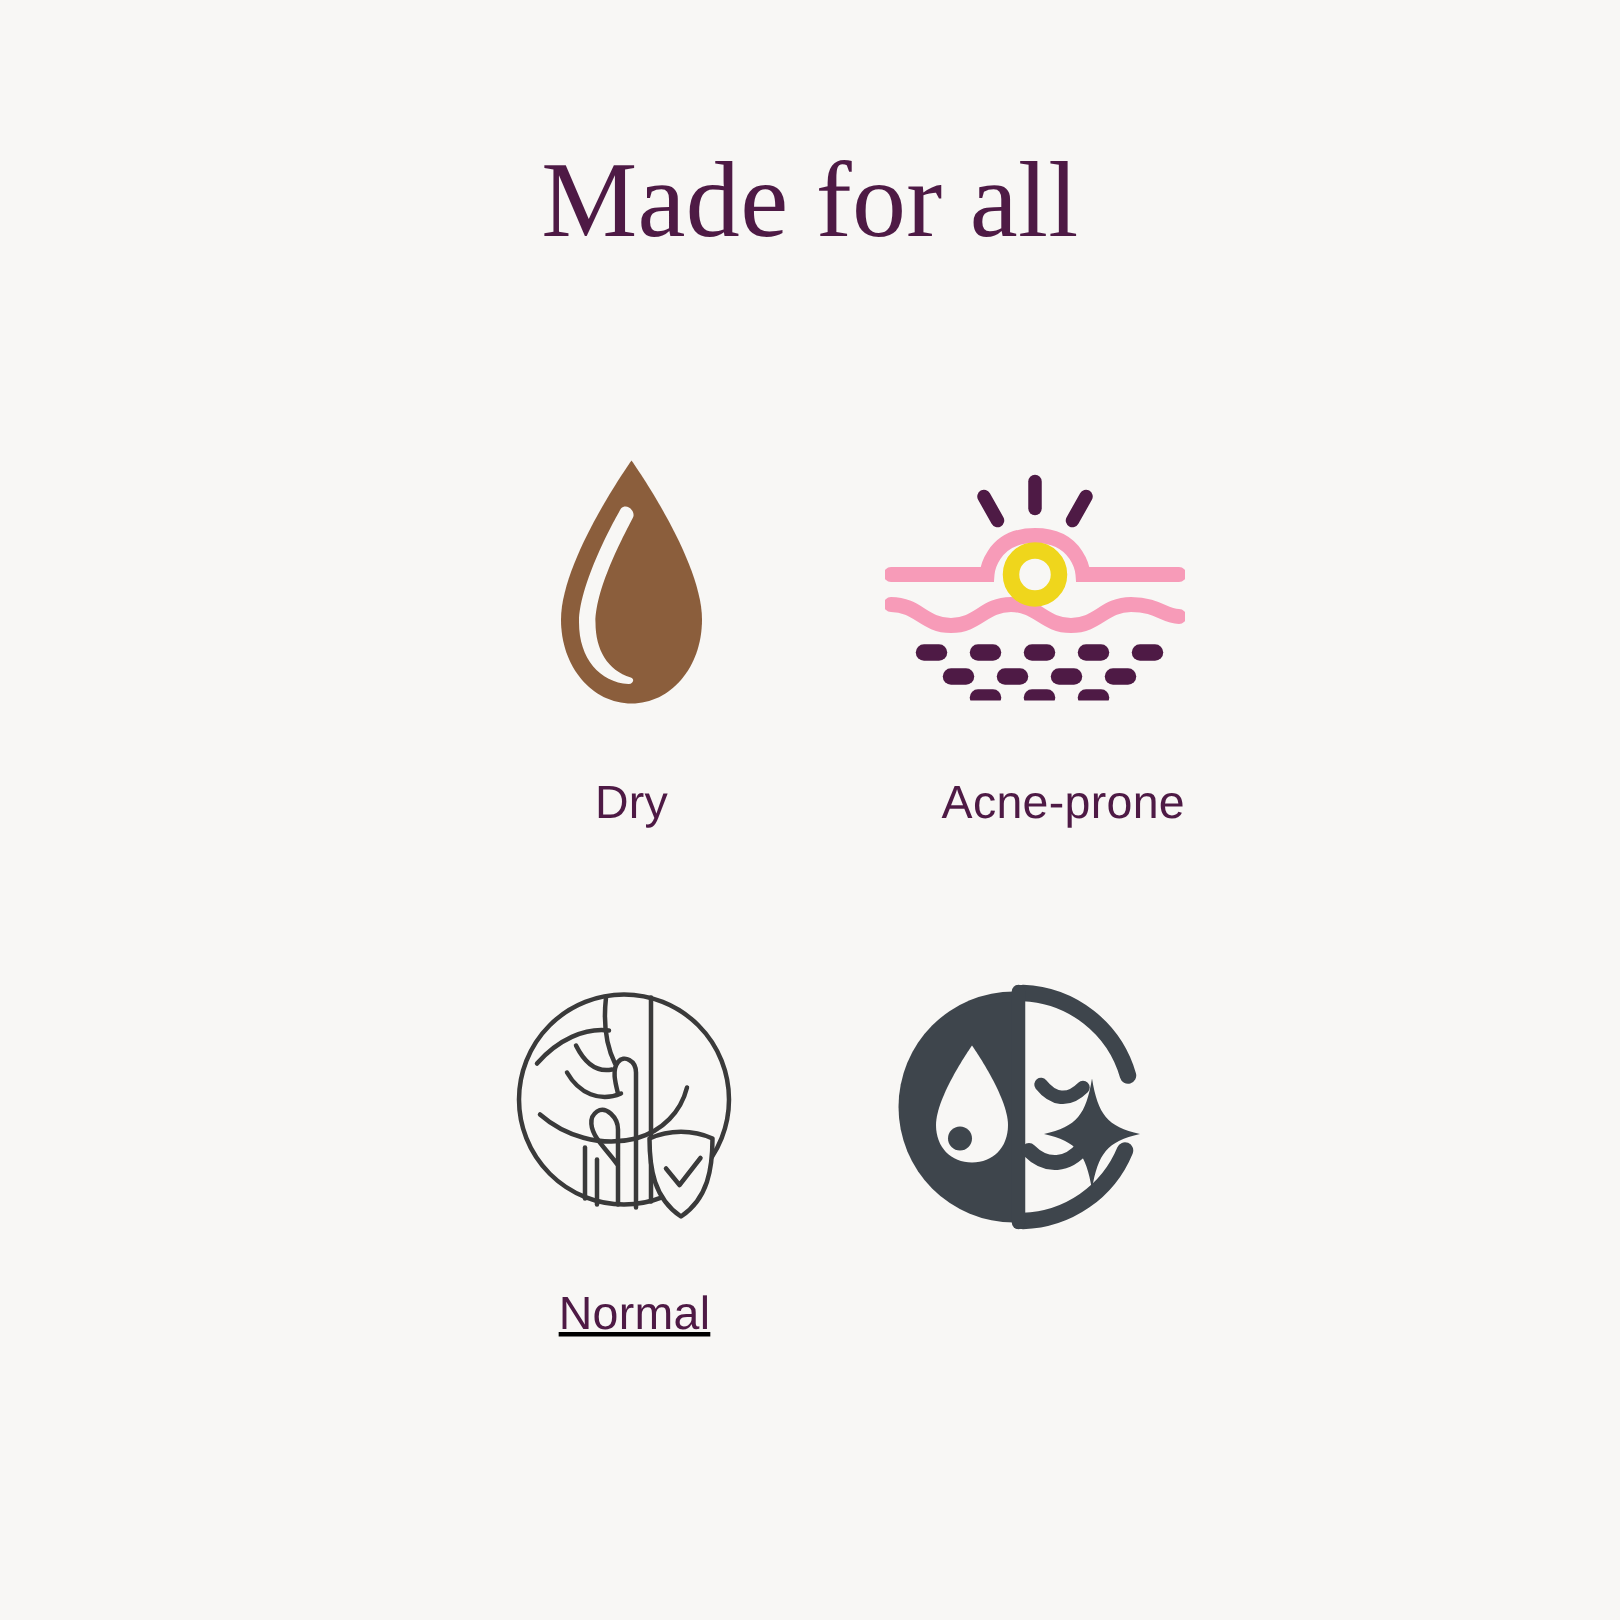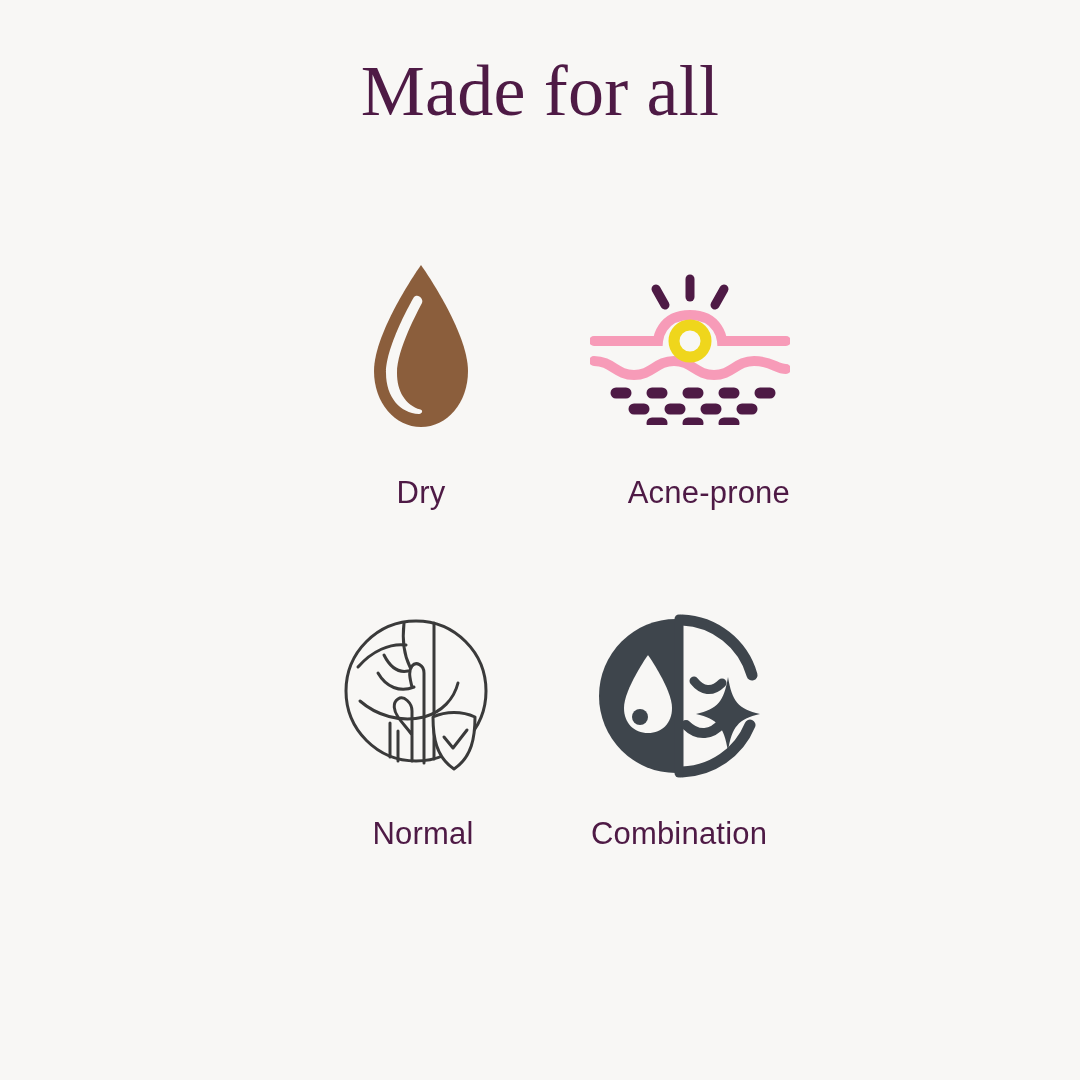--- a/index.html
+++ b/index.html
@@ -19,21 +19,21 @@
     height: 1080px;
     position: relative;
     background: #F8F7F5;
     display: flex;
     flex-direction: column;
     align-items: center;
   }
 
   
   .heading {
-    margin-top: 56px;
+    margin-top: 98px;
     text-align: center;
     font-family: "Liberation Serif", serif;
     color: #4E1A45;
     font-size: 72px;
     line-height: 0.98;
     font-weight: 400;
     letter-spacing: 0.2px;
   }
   .heading .line {
     display: block;
@@ -85,21 +85,21 @@
     white-space: nowrap;
   }
   .row-bottom .cell-label {
     margin-top: 22px;
   }
 
   
   .cell-dry       { transform: translateX(6px); }
   .cell-sensitive { transform: translateX(0px); }
   .cell-acne      { transform: translateX(0px); align-items: flex-end; }
-  .cell-normal    { transform: translateX(8px); }
+  .cell-normal    { transform: translateX(8px); text-decoration: underline; }
   .cell-combo     { transform: translateX(14px); }
 </style>
 </head>
 <body>
 
 <div class="page">
 
   <h1 class="heading">
     <span class="line">Made for all</span>
   </h1>
@@ -214,19 +214,18 @@
             </g>
 
             <g fill="none" stroke="#3E454C" stroke-width="10" stroke-linecap="round">
               <path d="M90 112 C102 124 116 122 126 110"></path>
             </g>
 
             <path d="M132 64 C136 88 142 96 164 101 C142 106 136 114 132 138
                      C128 114 122 106 100 101 C122 96 128 88 132 64 Z" fill="#3E454C"></path>
           </svg>
         </div>
-        <div class="cell-label">Combination</div>
       </div>
 
     </div>
 
   </div>
 </div>
 
 </body></html>

